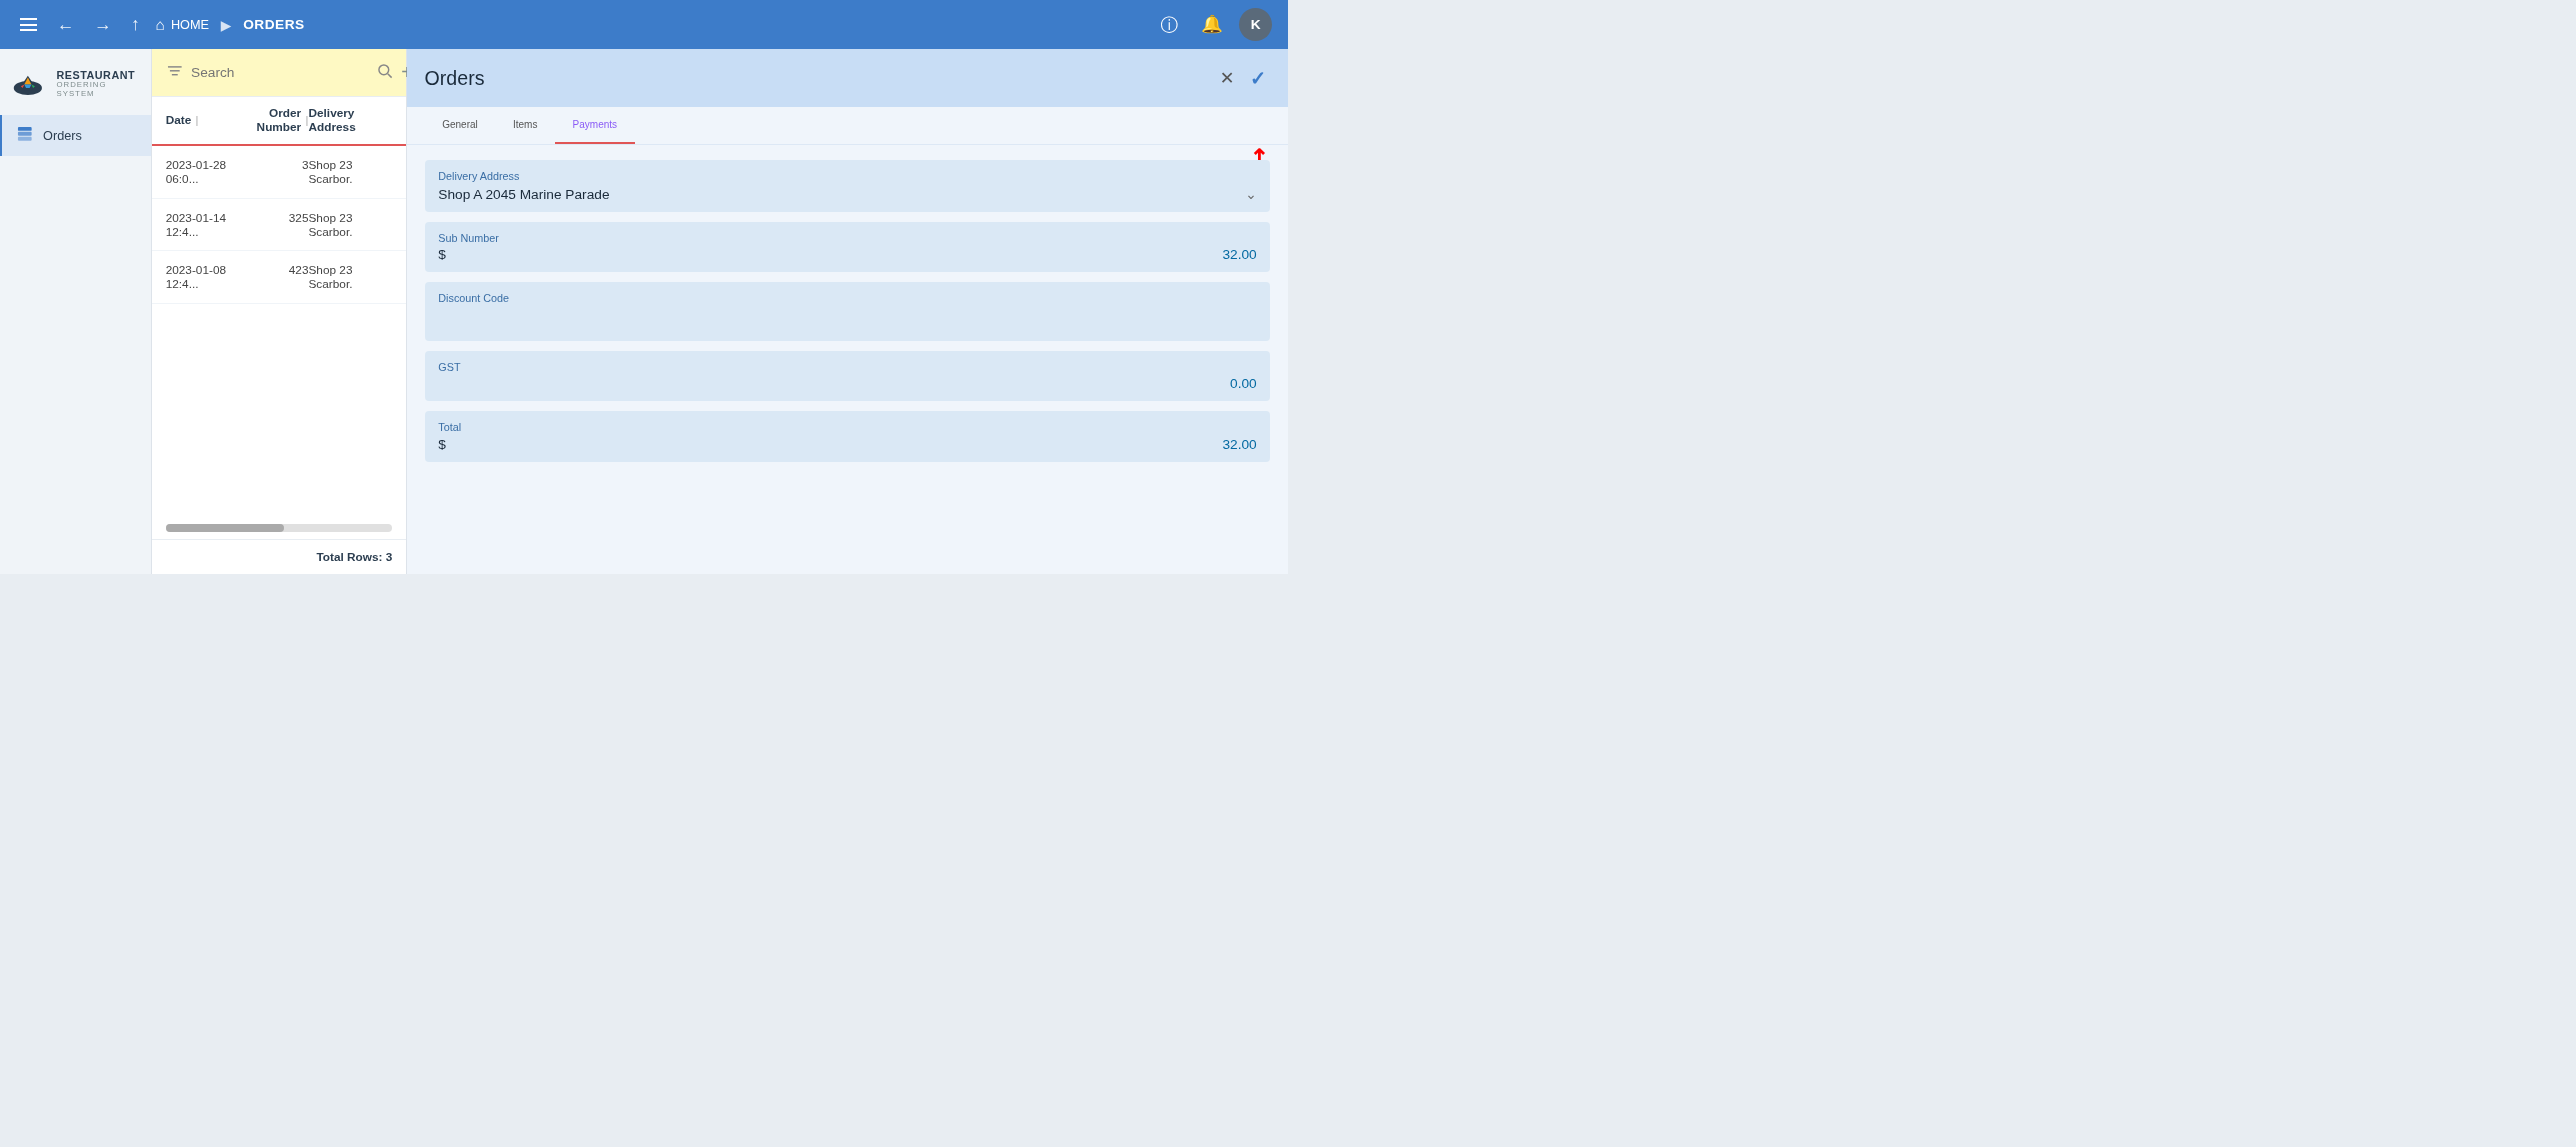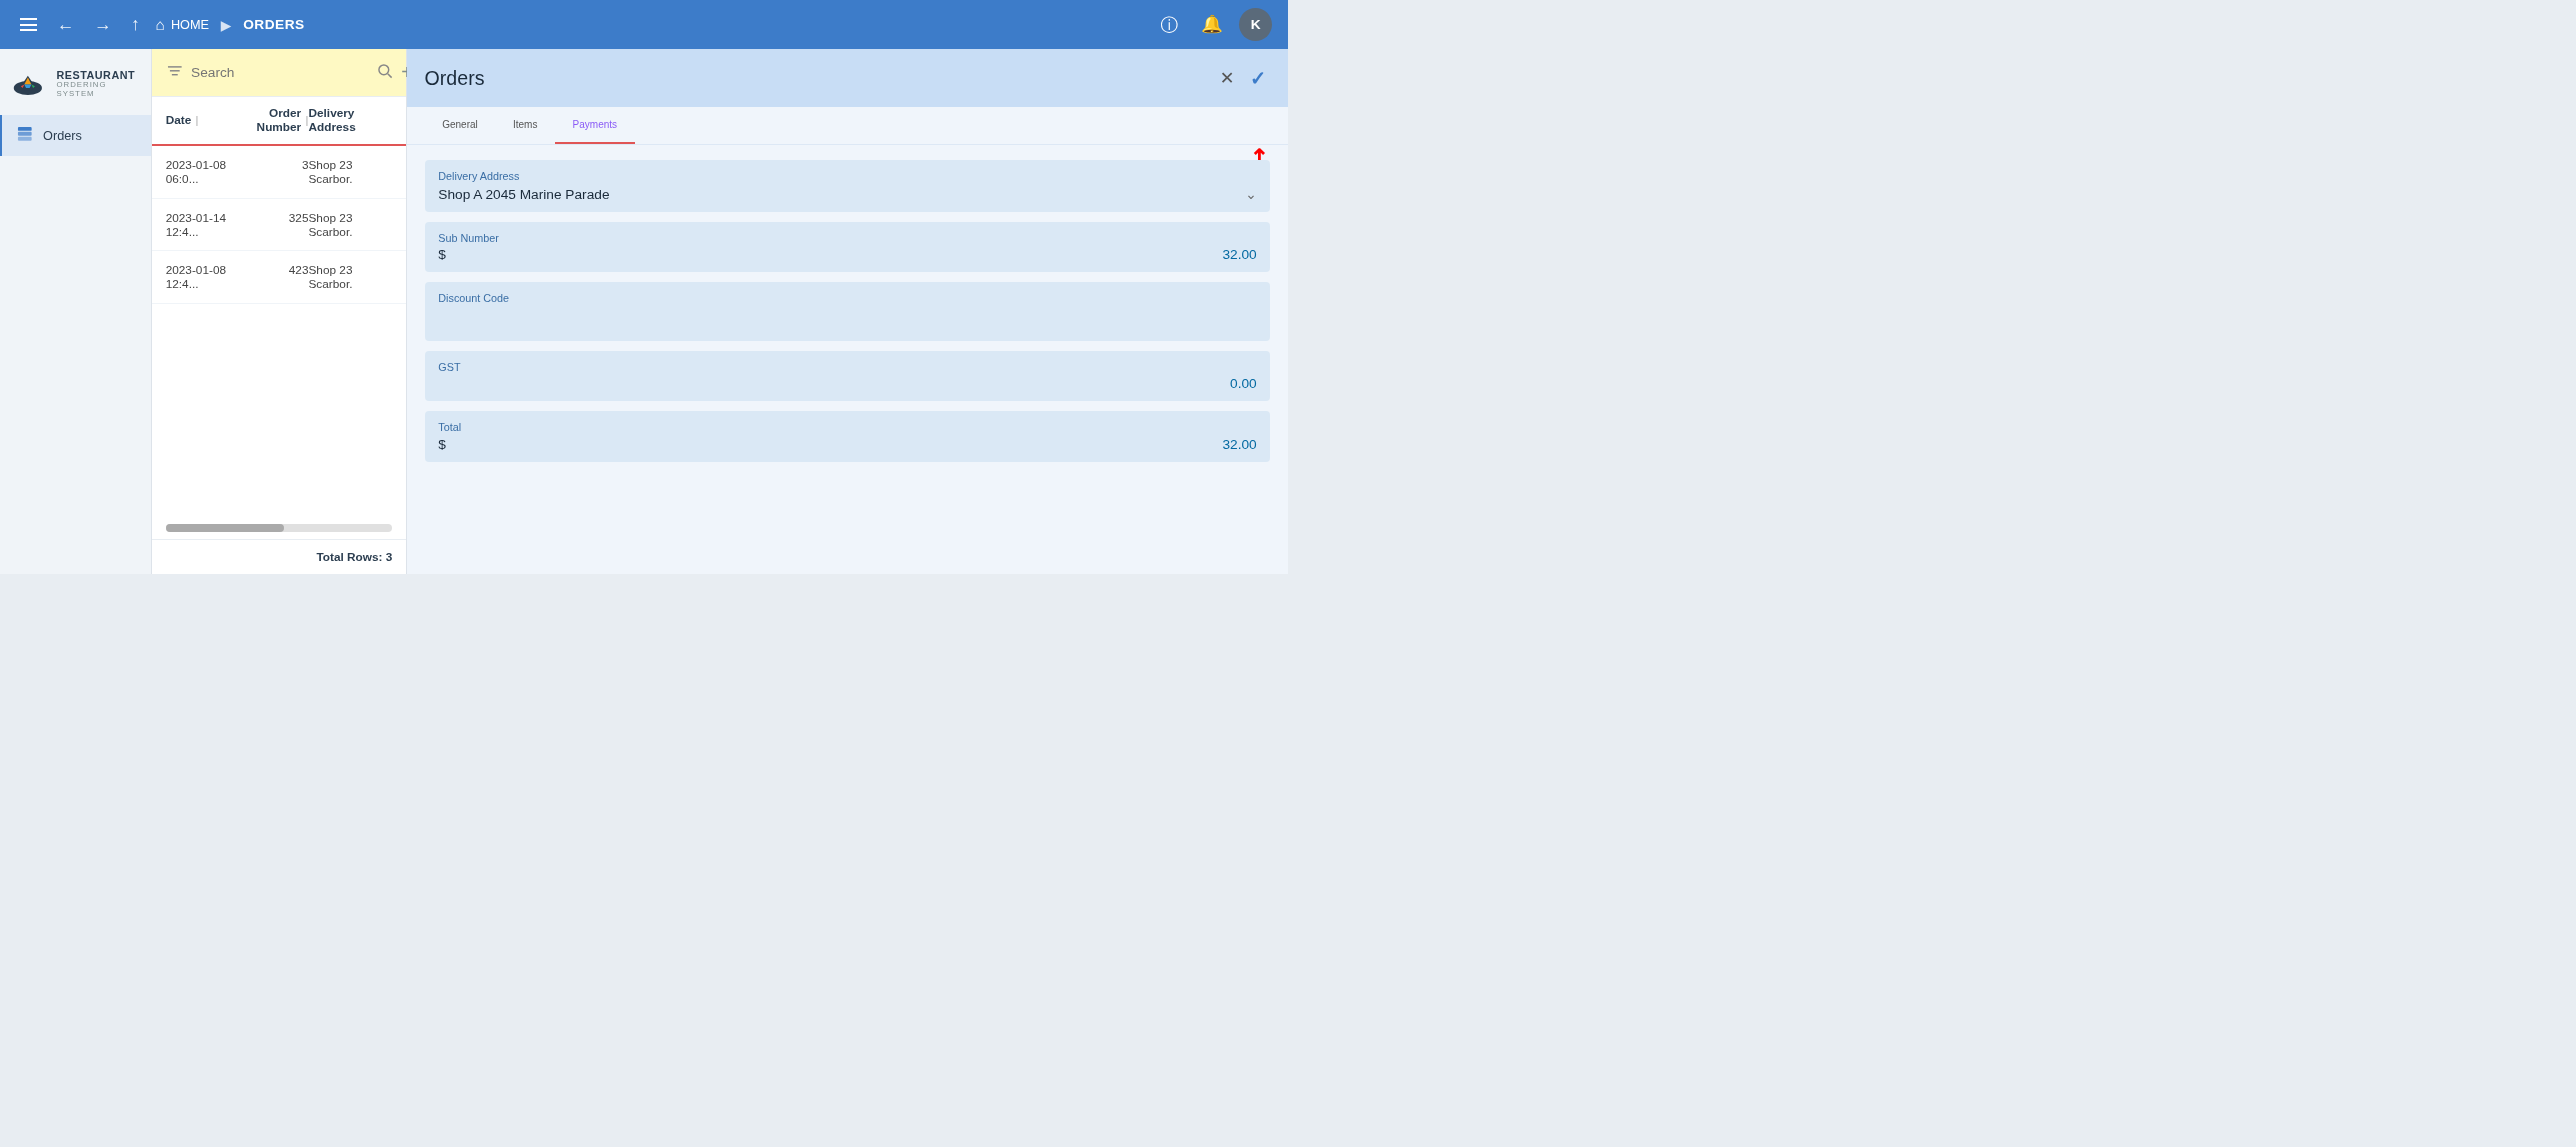--- a/index.html
+++ b/index.html
@@ -321,21 +321,21 @@
           <span>Order Number</span>
           <span class="th-separator">|</span>
         </div>
         <div class="th">
           <span>Delivery Address</span>
         </div>
       </div>
 
       <div class="data-table">
         <div class="table-row">
-          <div class="td">2023-01-08 06:0...</div>
+          <div class="td">2023-01-28 06:0...</div>
           <div class="td td-right">3</div>
           <div class="td">Shop 23 Scarbor.</div>
         </div>
         <div class="table-row">
           <div class="td">2023-01-14 12:4...</div>
           <div class="td td-right">325</div>
           <div class="td">Shop 23 Scarbor.</div>
         </div>
         <div class="table-row">
           <div class="td">2023-01-08 12:4...</div>

